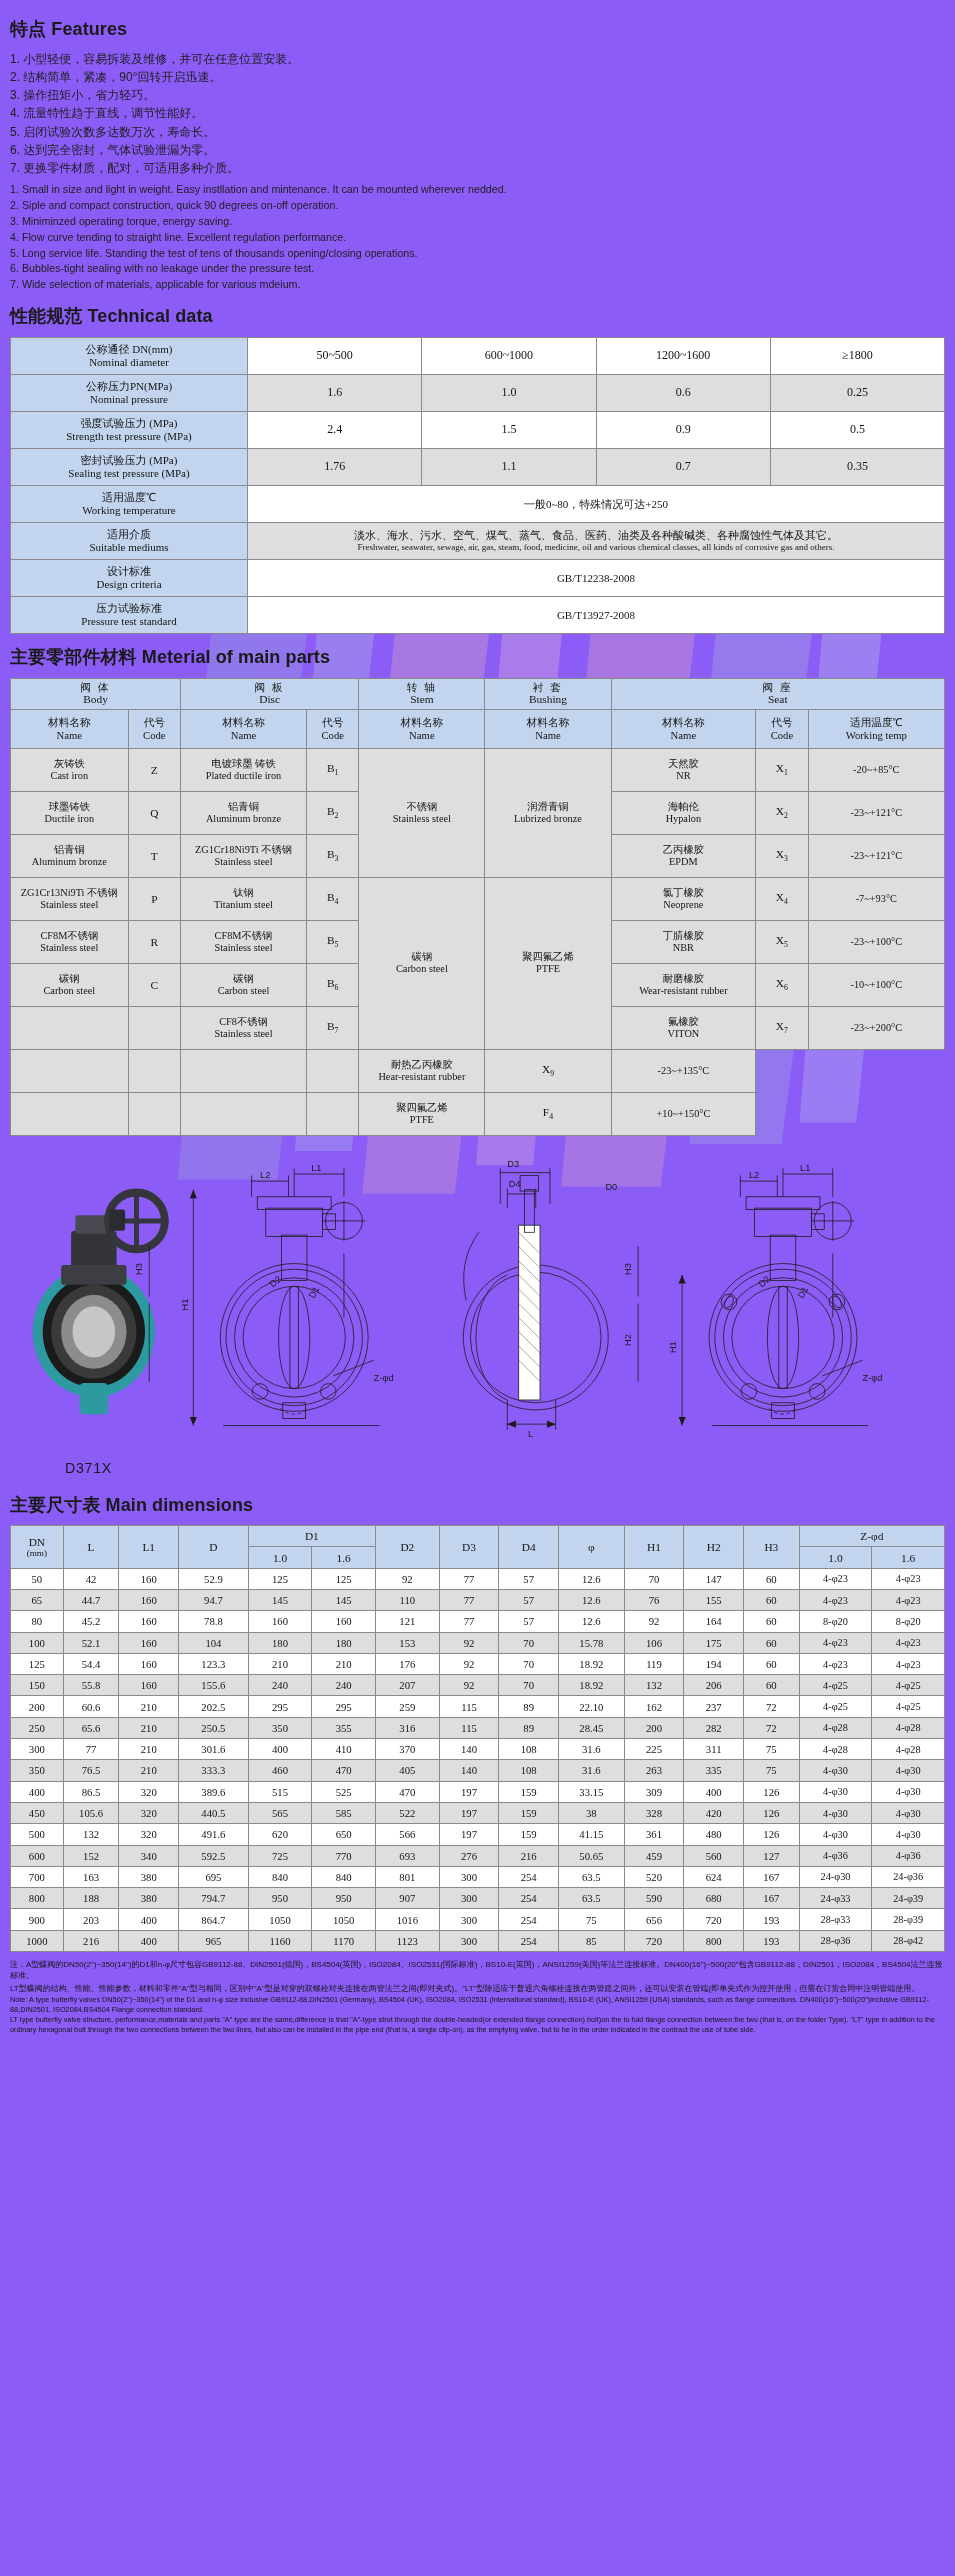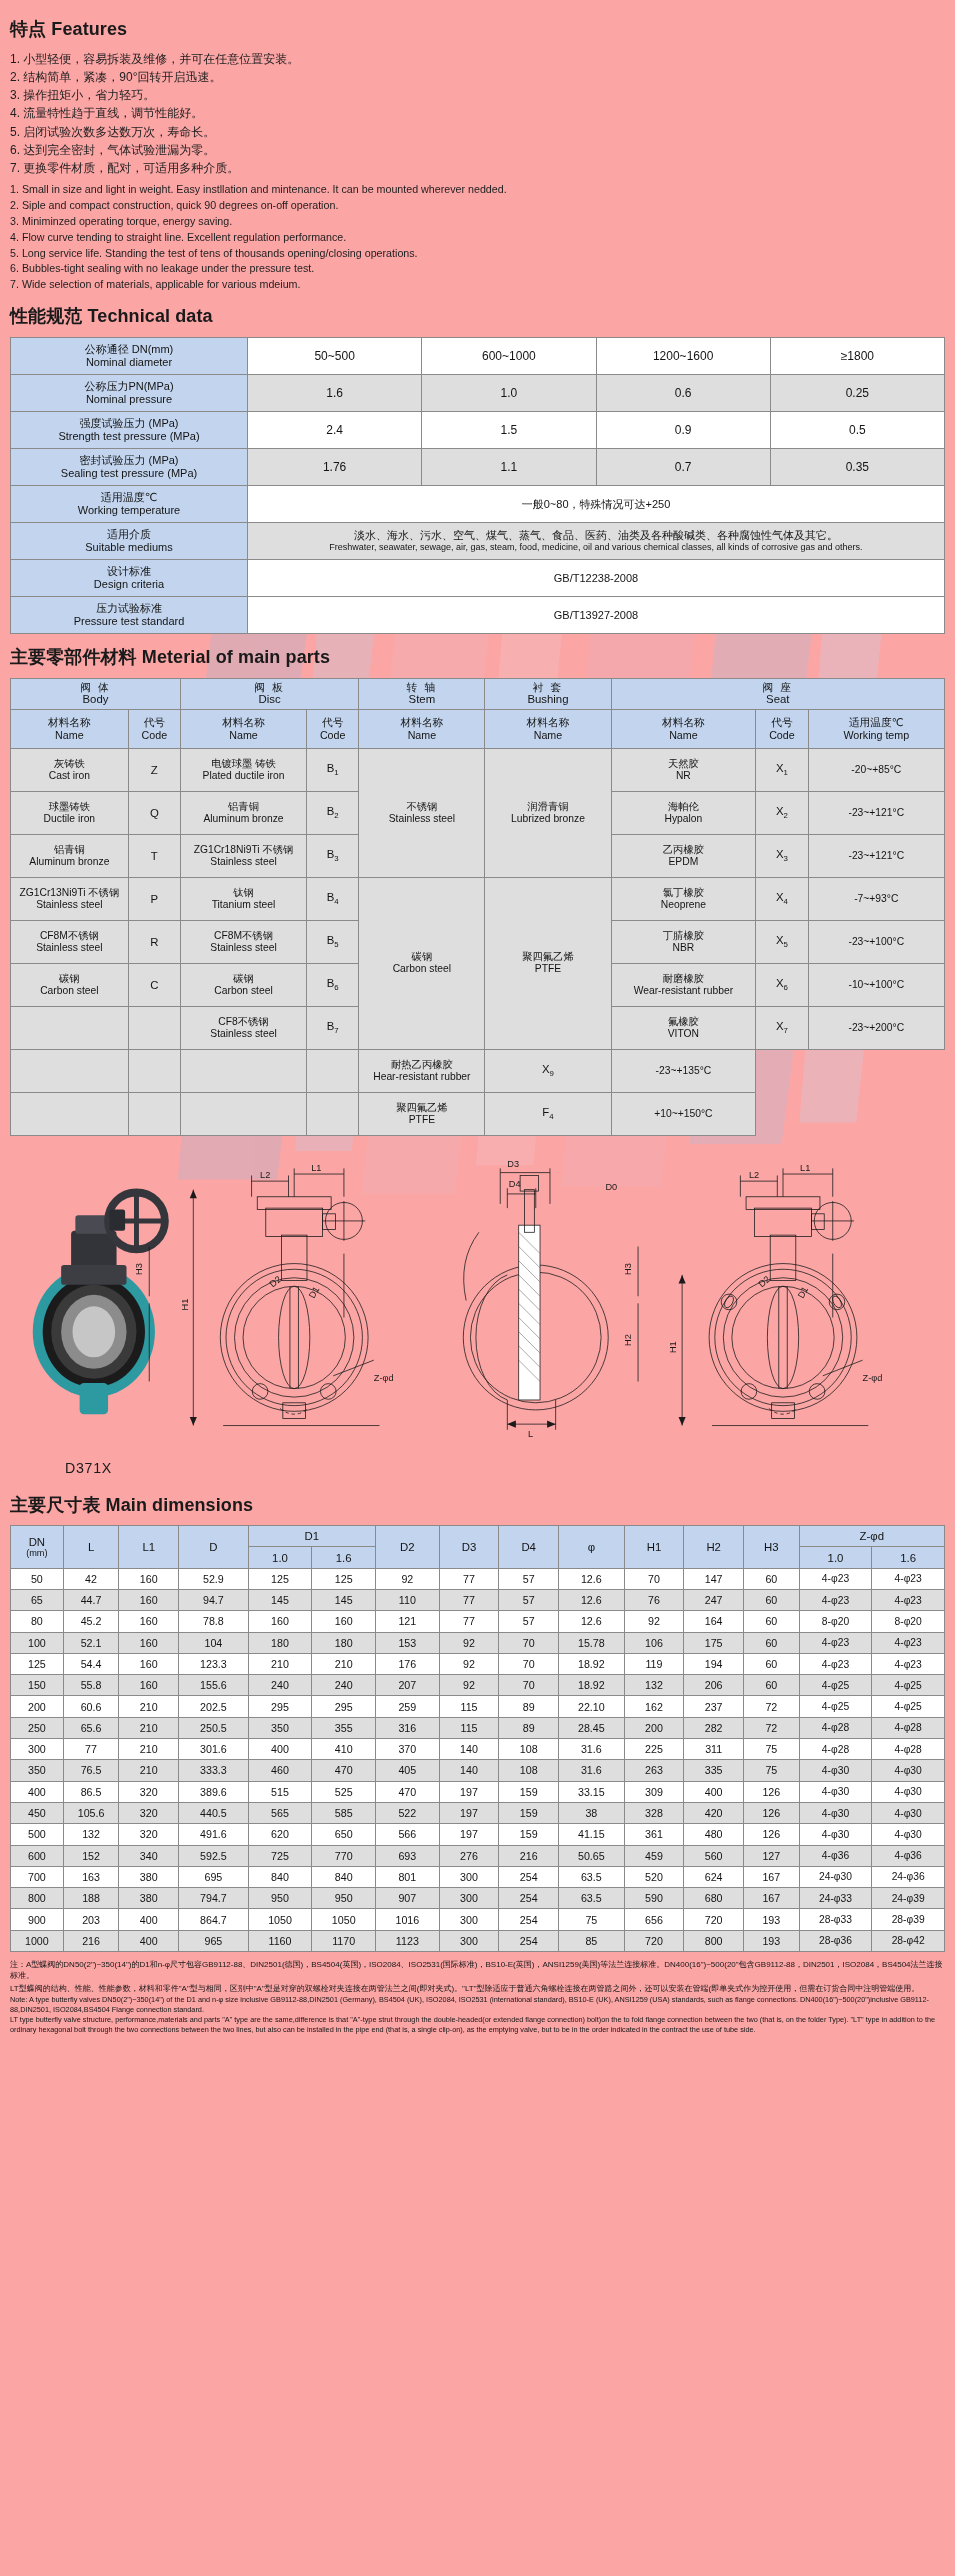--- a/index.html
+++ b/index.html
@@ -6,21 +6,21 @@
   html, body {
     margin: 0; padding: 0;
     background: #ffffff;
     font-family: "Liberation Sans", "DejaVu Sans", sans-serif;
   }
   .page {
     position: relative;
     width: 955px;
     min-height: 2576px;
     padding: 5.7px 10px 7.1px 10px;
-    background: #fca5a5;
+    background: #8b5cf6;
     overflow: hidden;
   }
 
   
   .watermark {
     position: absolute;
     left: 0; top: 426px;
     width: 955px; height: 1244px;
     pointer-events: none;
     z-index: 0;
@@ -50,20 +50,21 @@
   ul.feat.cn li { font-size: 12px; }
   ul.feat.en { margin-top: 5px; }
   ul.feat.en li { font-size: 10.7px; line-height: 1.48; }
 
   
   table.grid {
     border-collapse: collapse;
     width: 100%;
     table-layout: fixed;
     background: transparent;
+    font-family: Liberation Serif, serif;
   }
   table.grid td, table.grid th {
     border: 0.7px solid #8a8a8a;
     text-align: center;
     vertical-align: middle;
     font-weight: normal;
     color: #141414;
     padding: 1.4px 2.1px;
   }
   .hdr-blue { background: #c3d5ee; }
@@ -763,21 +764,21 @@
             <td class="row-grey">44.7</td>
             <td class="row-grey">160</td>
             <td class="row-grey">94.7</td>
             <td class="row-grey">145</td>
             <td class="row-grey">145</td>
             <td class="row-grey">110</td>
             <td class="row-grey">77</td>
             <td class="row-grey">57</td>
             <td class="row-grey">12.6</td>
             <td class="row-grey">76</td>
-            <td class="row-grey">247</td>
+            <td class="row-grey">155</td>
             <td class="row-grey">60</td>
             <td class="row-grey zd">4-φ23</td>
             <td class="row-grey zd">4-φ23</td>
           </tr>
           <tr>
             <td class="row-white">80</td>
             <td class="row-white">45.2</td>
             <td class="row-white">160</td>
             <td class="row-white">78.8</td>
             <td class="row-white">160</td>

